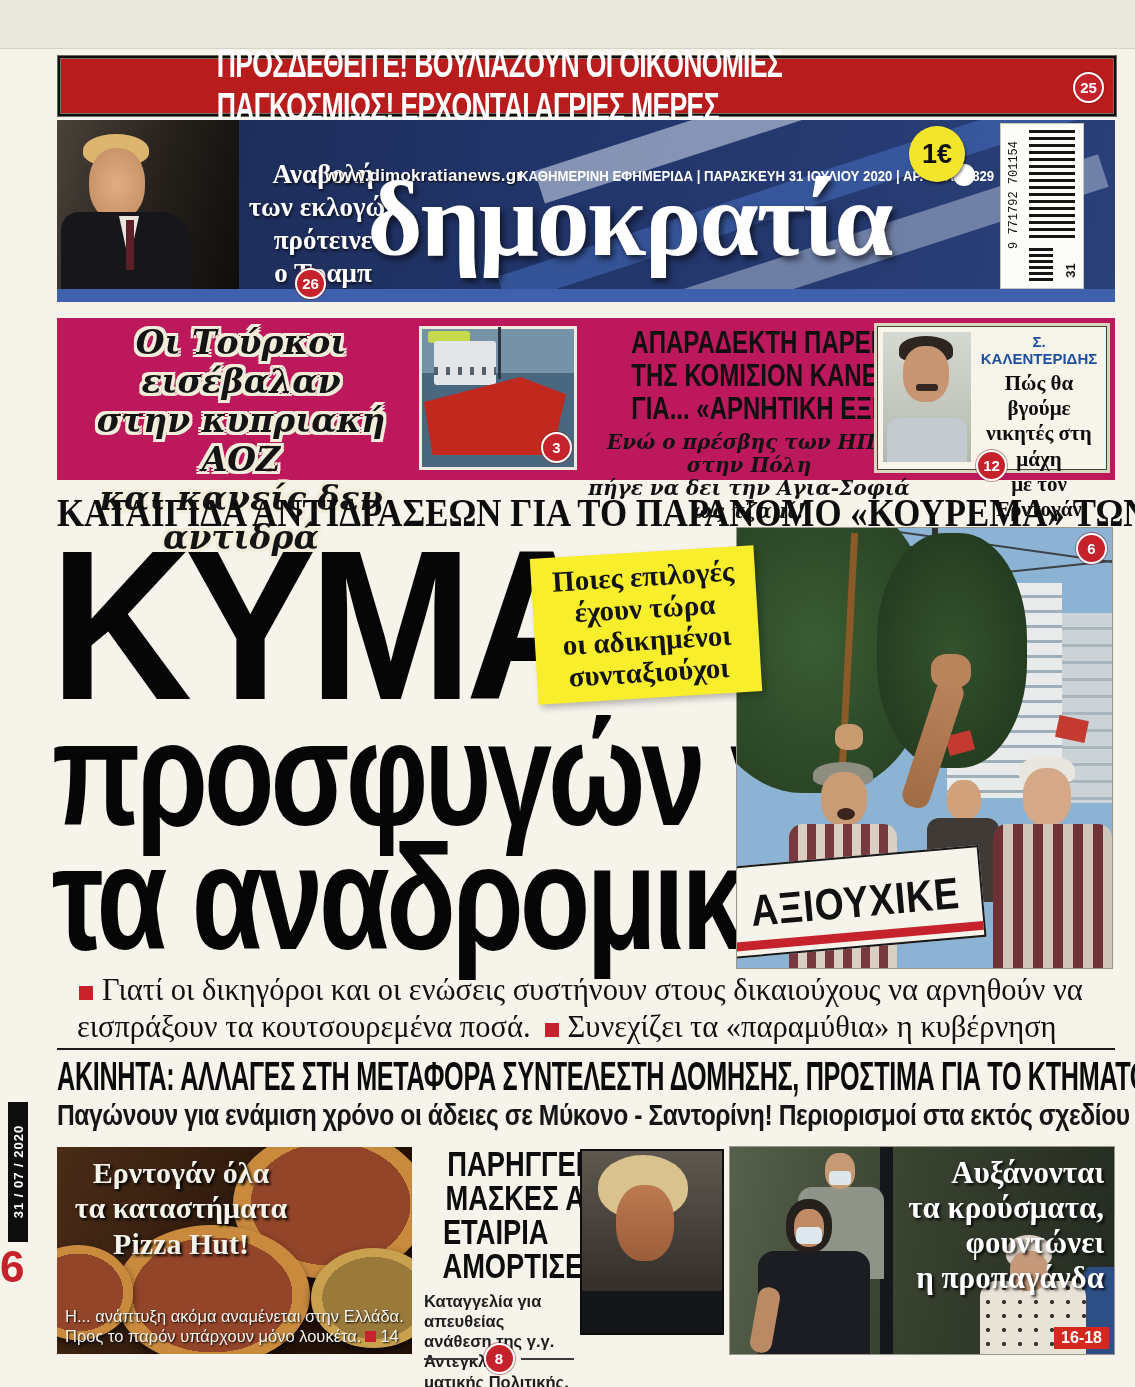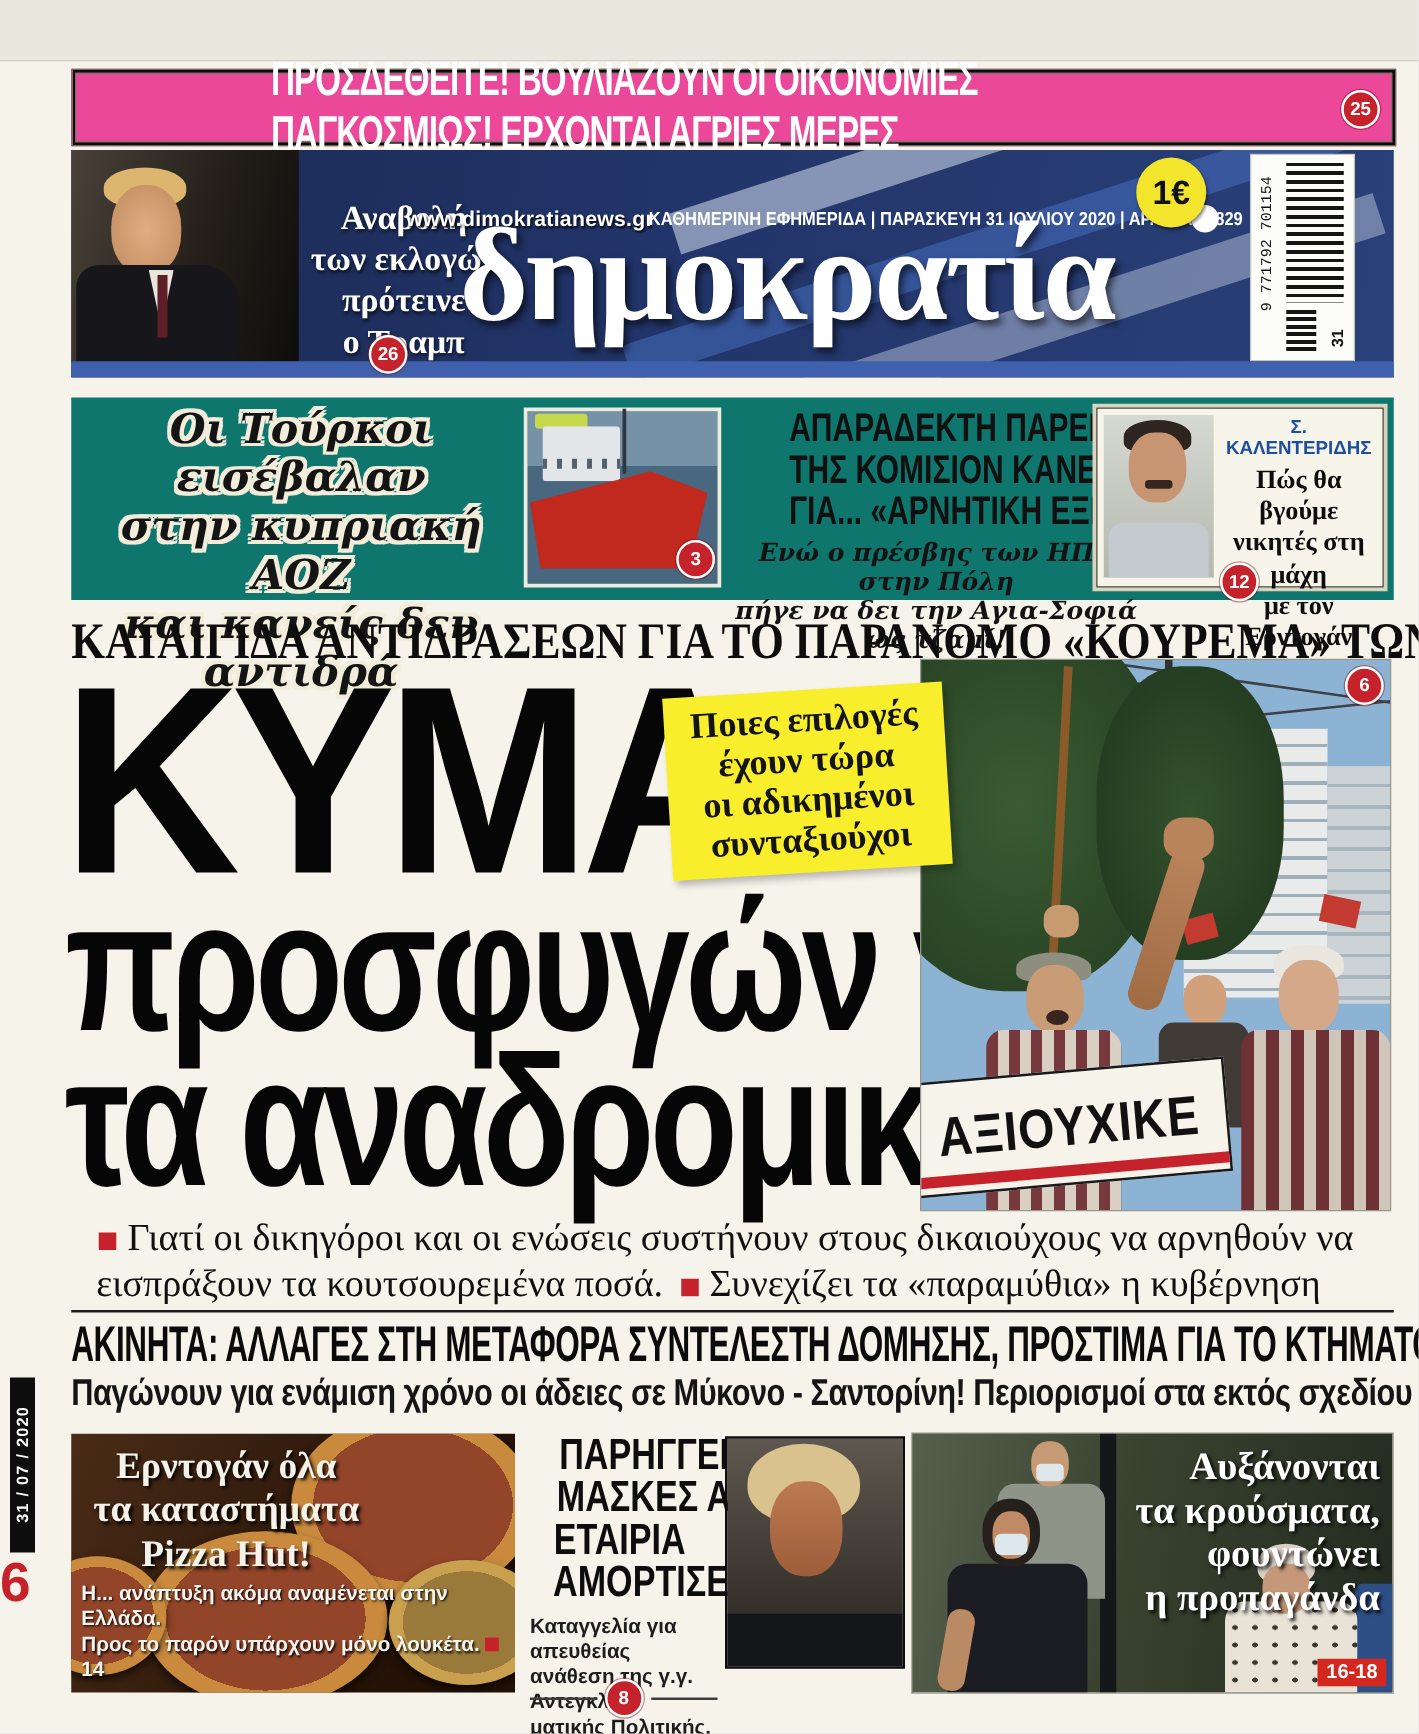--- a/index.html
+++ b/index.html
@@ -9,21 +9,21 @@
   .cx{display:inline-block;white-space:nowrap;transform-origin:left center;}
   .cxc{display:inline-block;white-space:nowrap;transform-origin:center center;}
 
   
   .badge{position:absolute;width:27px;height:27px;border-radius:50%;background:#c5222b;border:2px solid #fff;
          box-shadow:0 0 0 1px rgba(120,20,20,.45);color:#fff;font:bold 15px "Liberation Sans",sans-serif;
          display:flex;align-items:center;justify-content:center;z-index:9;}
   .badge.inline{position:relative;display:inline-flex;vertical-align:middle;margin-left:10px;}
 
   
-  .top-banner{position:absolute;left:57px;top:55px;width:1058px;height:60px;background:#ec4899;
+  .top-banner{position:absolute;left:57px;top:55px;width:1058px;height:60px;background:#b91c1c;
               border:1px solid #6a675c;box-shadow:inset 0 0 0 2px #0d0d0d, inset 0 0 0 3px #777266;
               display:flex;align-items:center;}
   .top-banner .txt{color:#fff;font-weight:bold;font-size:38px;transform:scaleX(0.70);letter-spacing:-1px;}
   .top-banner .badge{right:12px;top:16px;}
 
   
   .masthead{position:absolute;left:57px;top:120px;width:1058px;height:182px;
             background:linear-gradient(100deg,#1b2a53 0%,#22356a 45%,#2a4078 100%);overflow:hidden;}
   .flagstripe{position:absolute;background:rgba(215,225,240,.55);transform:rotate(-18deg);}
   .fs1{left:470px;top:-30px;width:520px;height:34px;}
@@ -55,21 +55,21 @@
   .bc-num{position:absolute;left:-62px;top:64px;width:150px;transform:rotate(-90deg);transform-origin:center;
           font-family:"Liberation Mono",monospace;font-size:12px;color:#111;text-align:center;}
   .bc-bars{position:absolute;left:28px;top:6px;width:46px;height:112px;
            background:repeating-linear-gradient(180deg,#151515 0 3px,transparent 3px 7px);}
   .bc-bars2{position:absolute;left:28px;bottom:6px;width:24px;height:34px;
             background:repeating-linear-gradient(180deg,#151515 0 3px,transparent 3px 6px);}
   .bc-issue{position:absolute;right:6px;bottom:10px;font-size:13px;font-weight:bold;transform:rotate(-90deg);}
   .mh-strip{position:absolute;left:0;right:0;bottom:0;height:13px;background:#3f60ac;}
 
   
-  .second-strip{position:absolute;left:57px;top:318px;width:1058px;height:162px;background:#0f766e;}
+  .second-strip{position:absolute;left:57px;top:318px;width:1058px;height:162px;background:#be185d;}
   .cyprus{position:absolute;left:8px;top:6px;width:352px;text-align:center;
           font-family:"DejaVu Serif",serif;font-style:italic;font-weight:bold;font-size:33px;line-height:1.18;color:#141414;
           text-shadow:-3px -3px 0 #f1edda,3px -3px 0 #f1edda,-3px 3px 0 #f1edda,3px 3px 0 #f1edda,
                       -3px 0 0 #f1edda,3px 0 0 #f1edda,0 -3px 0 #f1edda,0 3px 0 #f1edda;}
   .ship{position:absolute;left:362px;top:8px;width:152px;height:138px;border:3px solid #efecdf;
         background:linear-gradient(#7592a6 0 32%,#49677e 32% 100%);overflow:visible;}
   .ship-hull{position:absolute;left:2px;top:48px;width:142px;height:78px;background:#c1281e;
              clip-path:polygon(0 32%,68% 0,100% 22%,90% 100%,6% 100%);}
   .ship-cabin{position:absolute;left:12px;top:12px;width:62px;height:44px;background:#e2e6e8;border-radius:3px;
               background-image:repeating-linear-gradient(90deg,#55606a 0 4px,transparent 4px 12px);background-size:100% 8px;background-repeat:no-repeat;background-position:0 26px;}
@@ -169,21 +169,21 @@
       background:radial-gradient(ellipse at center,#93452a 0 58%,#c98a3e 58% 76%,#7c4f24 76% 100%);
       box-shadow:0 4px 8px rgba(0,0,0,.6);}
   .pz1{right:-16px;top:-18px;width:195px;height:150px;}
   .pz2{left:58px;top:78px;width:195px;height:140px;}
   .pz3{right:-24px;bottom:6px;width:125px;height:100px;
        background:radial-gradient(ellipse at center,#9a7a3a 0 58%,#c9a04e 58% 76%,#6e4c20 76% 100%);}
   .pz4{left:-34px;bottom:14px;width:110px;height:95px;}
   .pizza-head{position:absolute;left:8px;top:8px;width:232px;text-align:center;color:#f5f2ea;
               font-family:"Liberation Serif",serif;font-weight:bold;font-size:30px;line-height:1.18;
               text-shadow:2px 2px 3px #000;z-index:3;}
-  .pizza-cap{position:absolute;left:8px;bottom:7px;color:#f6f4ee;font-weight:bold;font-size:16.5px;line-height:1.25;
+  .pizza-cap{position:absolute;left:8px;bottom:7px;color:#f6f4ee;font-weight:normal;font-size:16.5px;line-height:1.25;
              text-shadow:1px 1px 2px #000;z-index:3;}
   .pizza-cap .sq{width:11px;height:11px;margin:0 4px;}
   .masks{position:absolute;left:420px;top:1147px;width:303px;height:207px;}
   .masks-head{position:absolute;left:0;top:0;width:152px;text-align:center;font-weight:bold;font-size:35px;
               line-height:0.97;color:#0d0d0d;}
   .masks-head .cxc{transform:scaleX(0.78);}
   .masks-sub{position:absolute;left:4px;top:144px;width:152px;font-weight:bold;font-size:16.5px;line-height:1.22;color:#1d1d1d;}
   .masks-div{position:absolute;left:4px;top:196px;width:150px;display:flex;align-items:center;gap:6px;}
   .masks-div .ln{flex:1;height:2px;background:#3c3c3c;}
   .masks-photo{position:absolute;left:160px;top:2px;width:140px;height:182px;border:2px solid #0d0d0d;

